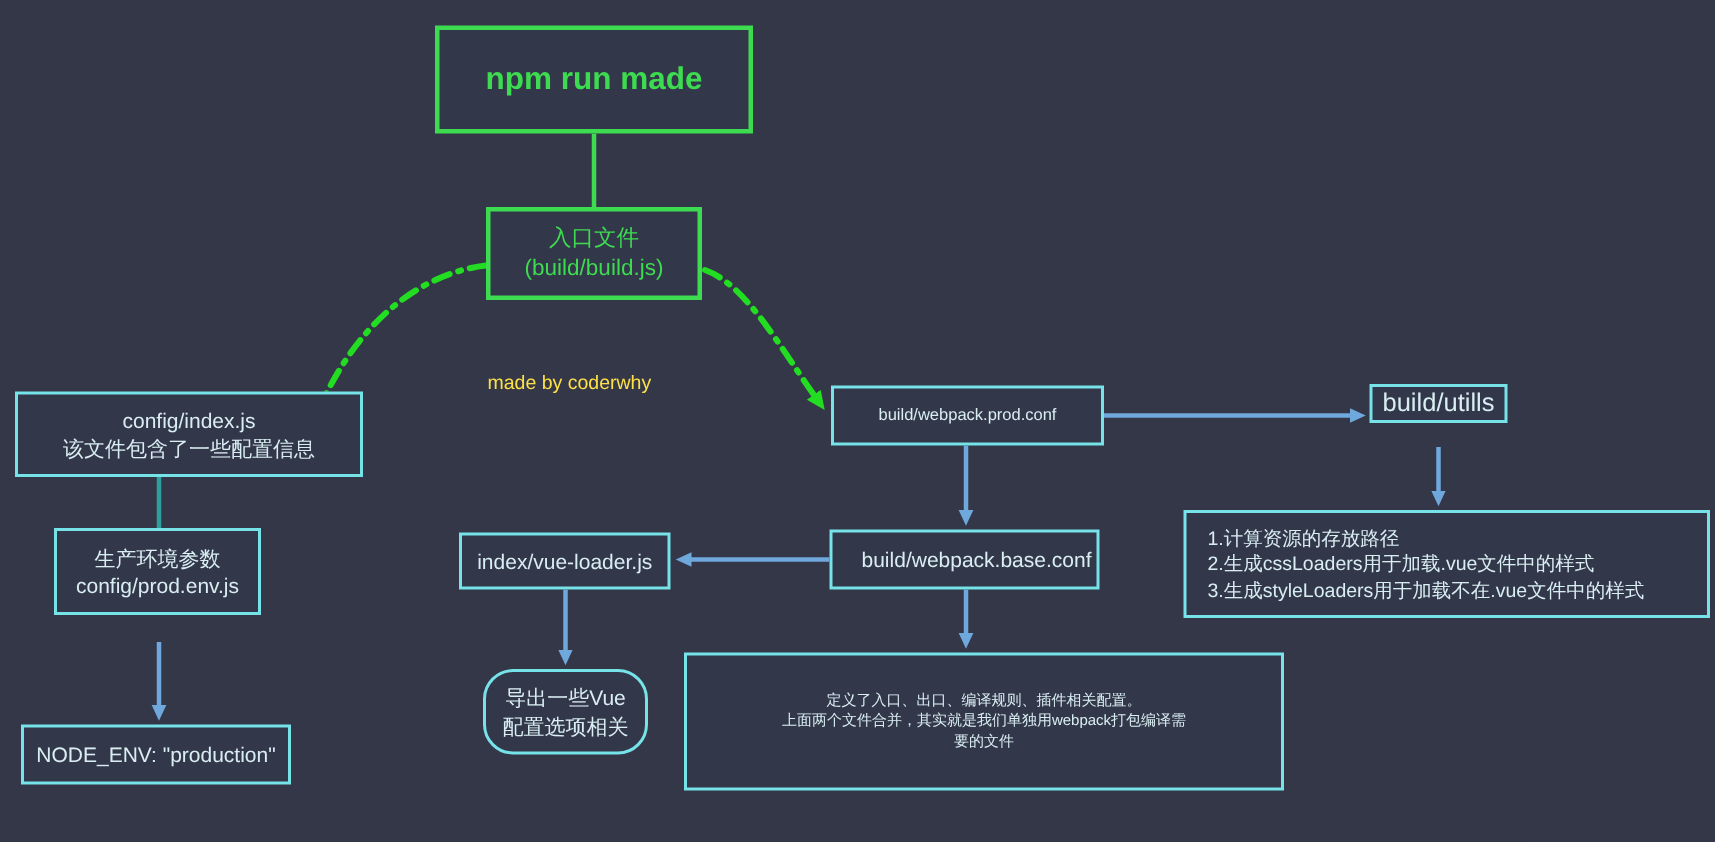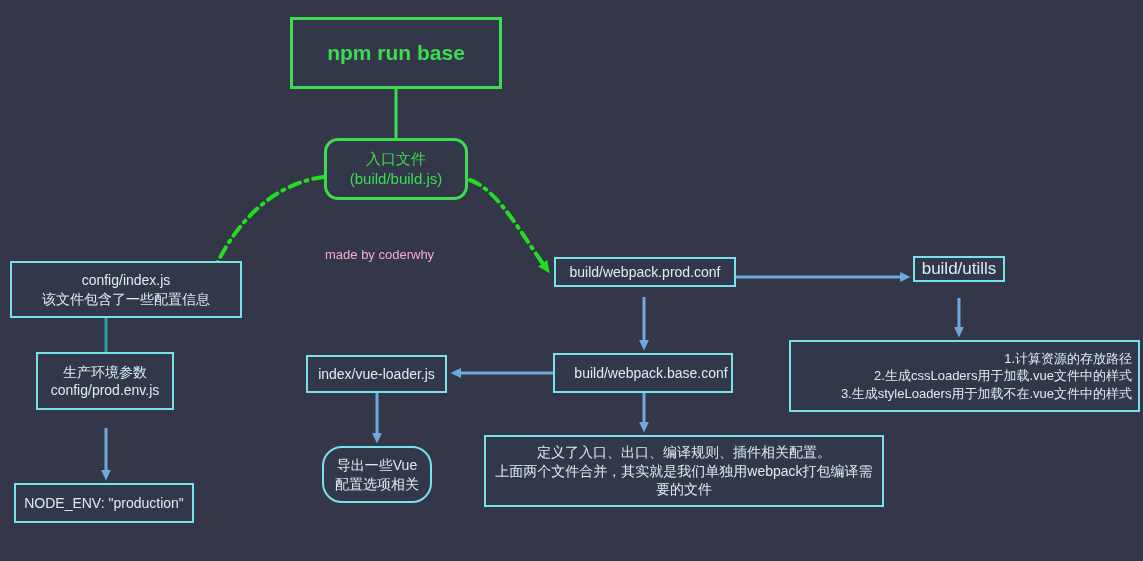--- a/index.html
+++ b/index.html
@@ -40,44 +40,44 @@
     border: 3px solid #3ddc50;
     color: #3ddc50;
   }
   .node .txt {
     display: block;
     line-height: 1.32;
     white-space: pre-line;
     padding: 0 6px;
   }
   .node.left .txt {
-    text-align: right;
+    text-align: left;
     width: 100%;
     padding-left: 14px;
   }
 
   
   #n-npm       { left: 290px; top: 17px;  width: 212px; height: 72px;  font-size: 21px; font-weight: bold; }
-  #n-entry     { left: 324px; top: 138px; width: 144px; height: 62px;  font-size: 15px; border-radius: 14px; }
+  #n-entry     { left: 324px; top: 138px; width: 144px; height: 62px;  font-size: 15px; }
   #n-configidx { left: 10px;  top: 261px; width: 232px; height: 57px;  font-size: 14px; }
   #n-prodenv   { left: 36px;  top: 352px; width: 138px; height: 58px;  font-size: 14px; }
   #n-nodeenv   { left: 14px;  top: 483px; width: 180px; height: 40px;  font-size: 14px; }
-  #n-prodconf  { left: 554px; top: 257px; width: 182px; height: 30px;  font-size: 14px; }
+  #n-prodconf  { left: 554px; top: 257px; width: 182px; height: 40px;  font-size: 11px; }
   #n-utills    { left: 913px; top: 256px; width: 92px;  height: 26px;  font-size: 17px; }
   #n-utilsdesc { left: 789px; top: 340px; width: 351px; height: 72px;  font-size: 13px; }
   #n-baseconf  { left: 553px; top: 353px; width: 180px; height: 40px;  font-size: 14px; padding-left: 16px; }
   #n-vueloader { left: 306px; top: 355px; width: 141px; height: 38px;  font-size: 14px; }
   #n-vuedesc   { left: 322px; top: 446px; width: 110px; height: 57px;  font-size: 14px; border-radius: 20px; }
-  #n-basedesc  { left: 484px; top: 435px; width: 400px; height: 72px;  font-size: 14px; }
+  #n-basedesc  { left: 456px; top: 435px; width: 400px; height: 92px;  font-size: 10px; }
 
   #watermark {
     position: absolute;
     left: 325px;
     top: 247px;
-    color: #f9a8d4;
+    color: #fde047;
     font-size: 13px;
     z-index: 3;
   }
 </style>
 </head>
 <body>
 
 <svg id="canvas" viewBox="0 0 1143 561" xmlns="http://www.w3.org/2000/svg">
   <defs>
     <marker id="ar-blue" markerWidth="11" markerHeight="11" refX="5" refY="5.5" orient="auto" markerUnits="userSpaceOnUse">
@@ -130,21 +130,21 @@
   <g>
     <line x1="644" y1="393" x2="644" y2="427" stroke="#6fa8dc" stroke-width="3" marker-end="url(#ar-blue)"></line>
   </g>
 
   <g>
     <line x1="377" y1="393" x2="377" y2="438" stroke="#6fa8dc" stroke-width="3" marker-end="url(#ar-blue)"></line>
   </g>
 </svg>
 
 <div class="node green" id="n-npm">
-  <span class="txt">npm run base</span>
+  <span class="txt">npm run made</span>
 </div>
 
 <div class="node green" id="n-entry">
   <span class="txt">入口文件
 (build/build.js)</span>
 </div>
 
 <div class="node cyan" id="n-configidx">
   <span class="txt">config/index.js
 该文件包含了一些配置信息</span>

